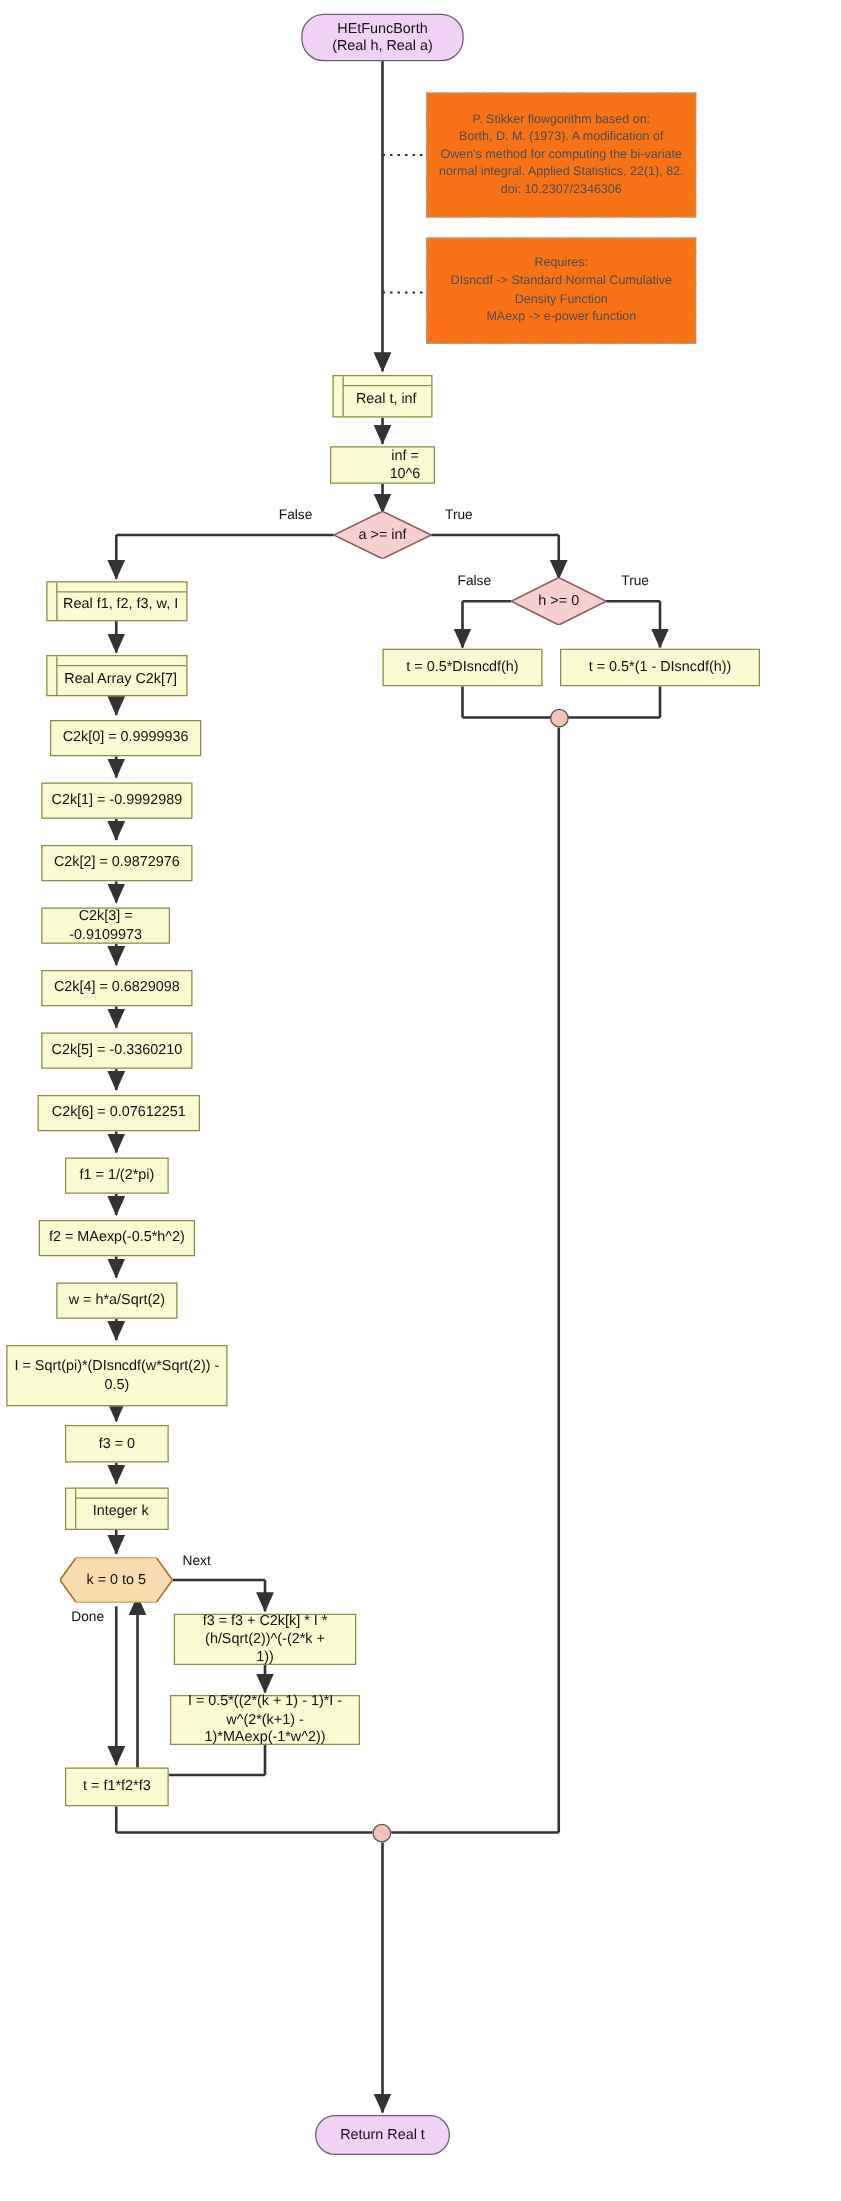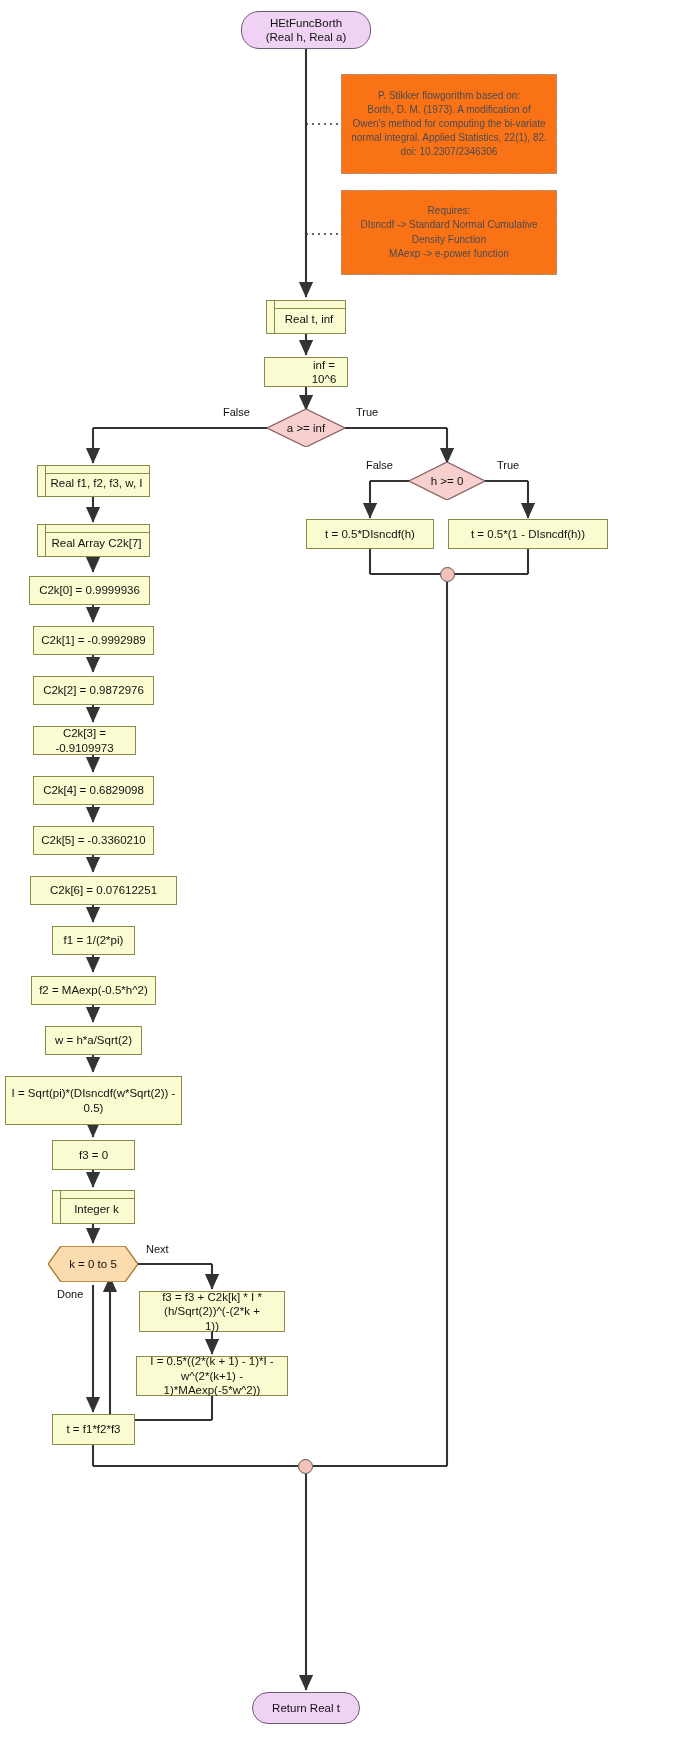--- a/index.html
+++ b/index.html
@@ -187,39 +187,39 @@
     <span class="cap"></span>
     <span class="dtxt">Real f1, f2, f3, w, I</span>
   </div>
 
   <div class="node declare" style="left:37px;top:524px;width:113px;height:33px;">
     <span class="bar"></span>
     <span class="cap"></span>
     <span class="dtxt">Real Array C2k[7]</span>
   </div>
 
-  <div class="node process" style="left:29px;top:576px;width:121px;height:29px;">
+  <div class="node process" style="left:40px;top:576px;width:121px;height:29px;">
     <span>C2k[0] = 0.9999936</span>
   </div>
   <div class="node process" style="left:33px;top:626px;width:121px;height:29px;">
     <span>C2k[1] = -0.9992989</span>
   </div>
   <div class="node process" style="left:33px;top:676px;width:121px;height:29px;">
     <span>C2k[2] = 0.9872976</span>
   </div>
   <div class="node process" style="left:33px;top:726px;width:103px;height:29px;">
     <span>C2k[3] = -0.9109973</span>
   </div>
   <div class="node process" style="left:33px;top:776px;width:121px;height:29px;">
     <span>C2k[4] = 0.6829098</span>
   </div>
   <div class="node process" style="left:33px;top:826px;width:121px;height:29px;">
     <span>C2k[5] = -0.3360210</span>
   </div>
-  <div class="node process" style="left:30px;top:876px;width:147px;height:29px;">
+  <div class="node process" style="left:30px;top:876px;width:130px;height:29px;">
     <span>C2k[6] = 0.07612251</span>
   </div>
 
   <div class="node process" style="left:52px;top:926px;width:83px;height:29px;">
     <span>f1 = 1/(2*pi)</span>
   </div>
 
   <div class="node process" style="left:31px;top:976px;width:125px;height:29px;">
     <span>f2 = MAexp(-0.5*h^2)</span>
   </div>
@@ -249,21 +249,21 @@
     <div class="hlabel">k = 0 to 5</div>
   </div>
   <div class="edgelabel" style="left:146px;top:1243px;">Next</div>
   <div class="edgelabel" style="left:57px;top:1288px;">Done</div>
 
   <div class="node process" style="left:139px;top:1291px;width:146px;height:41px;padding:0 20px;">
     <span>f3 = f3 + C2k[k] * I * (h/Sqrt(2))^(-(2*k + 1))</span>
   </div>
 
   <div class="node process" style="left:136px;top:1356px;width:152px;height:40px;padding:0 5px;">
-    <span>I = 0.5*((2*(k + 1) - 1)*I - w^(2*(k+1) - 1)*MAexp(-5*w^2))</span>
+    <span>I = 0.5*((2*(k + 1) - 1)*I - w^(2*(k+1) - 1)*MAexp(-1*w^2))</span>
   </div>
 
   <div class="node process" style="left:52px;top:1414px;width:83px;height:31px;">
     <span>t = f1*f2*f3</span>
   </div>
 
   <div class="connector" style="left:298px;top:1459px;"></div>
 
   <div class="node terminal" style="left:252px;top:1692px;width:108px;height:32px;">
     <span>Return Real t</span>

